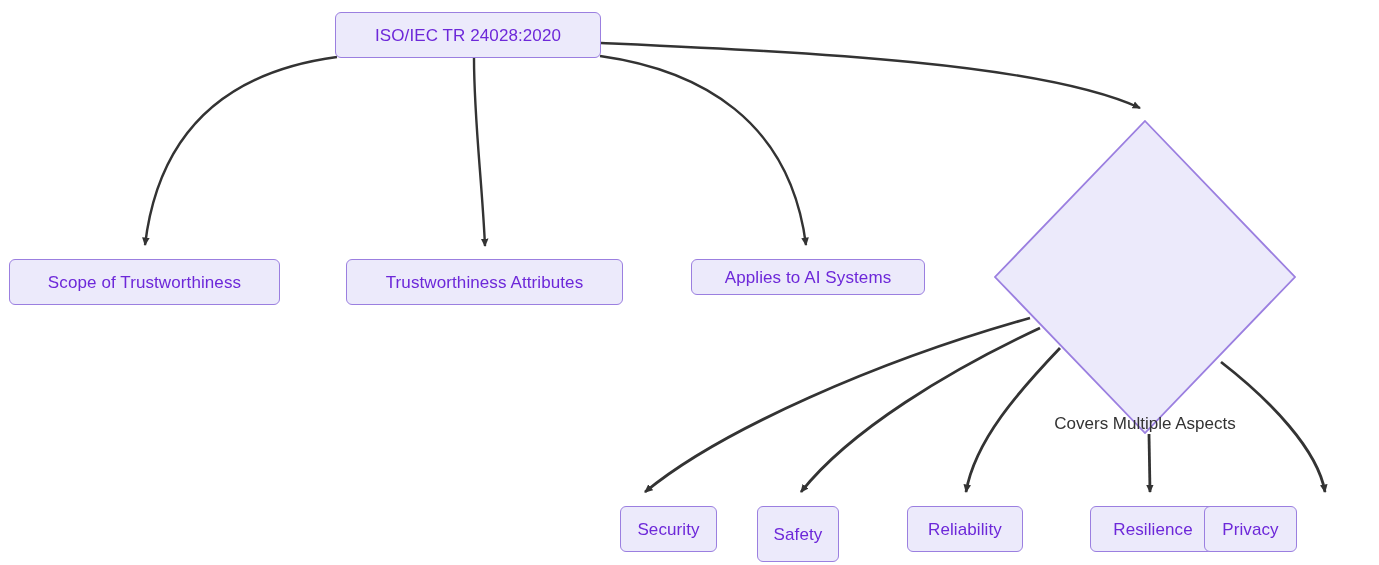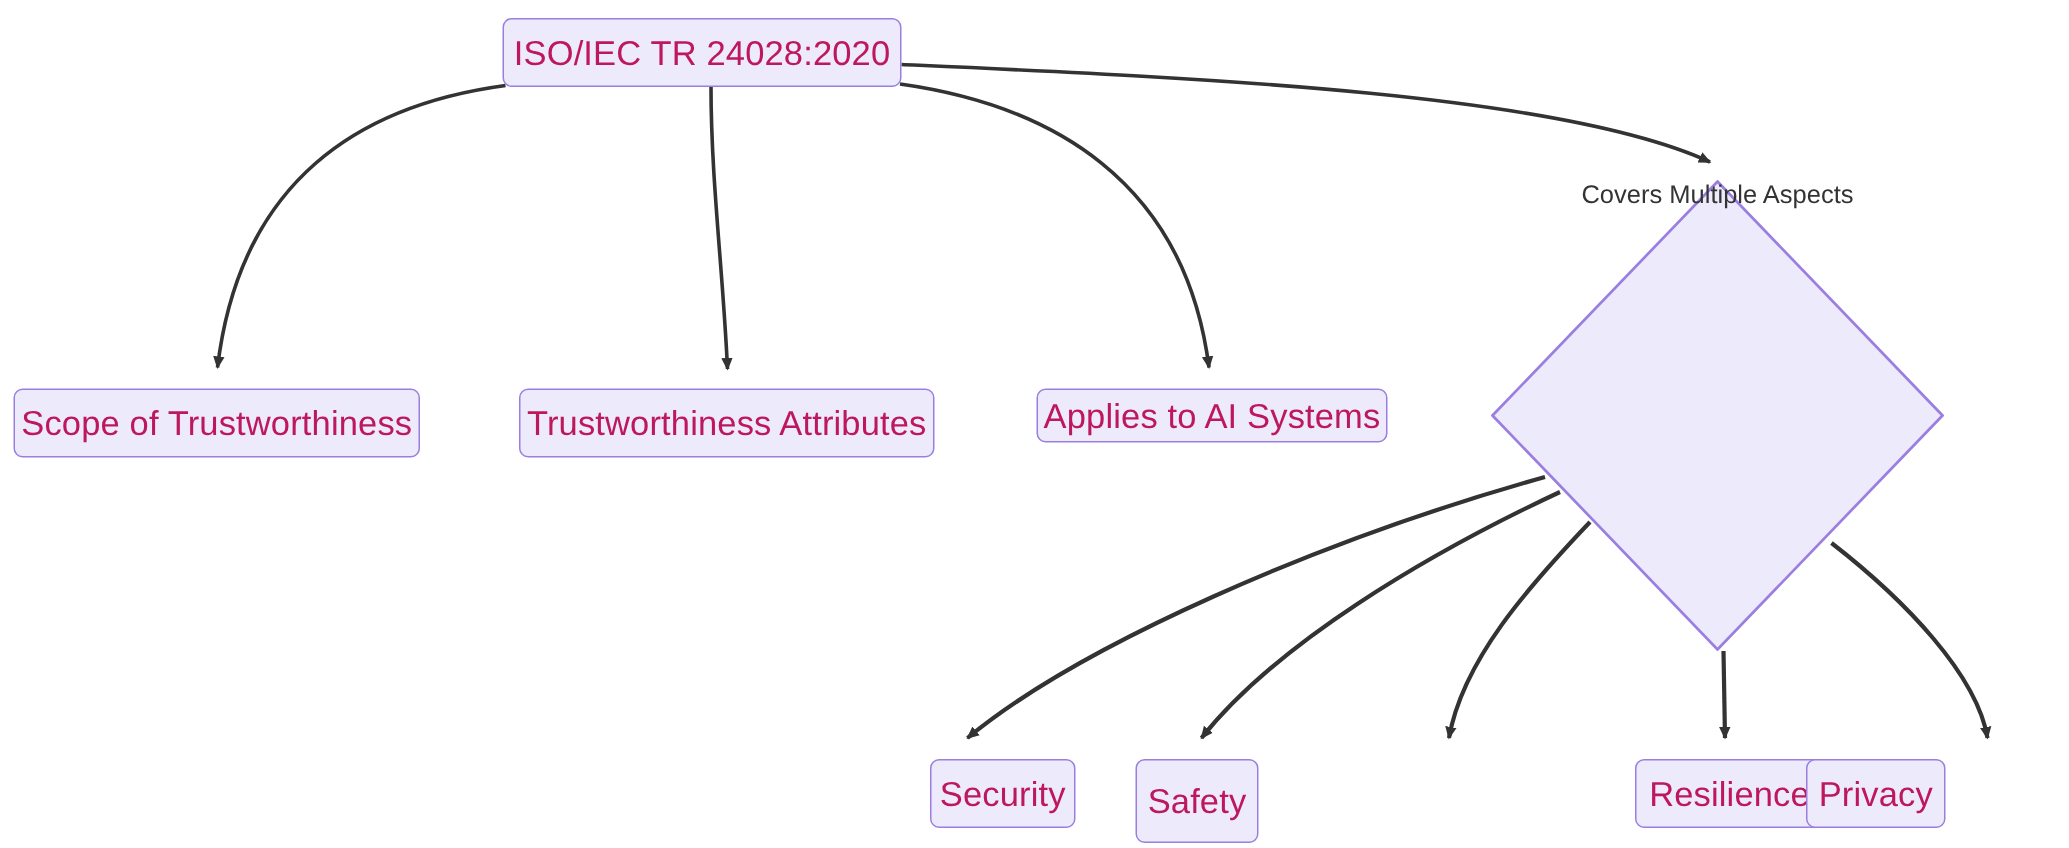--- a/index.html
+++ b/index.html
@@ -35,28 +35,28 @@
     background: #ECEAFB;
     border: 1.4px solid #9B7FE0;
     border-radius: 6px;
     color: #333333;
     font-size: 17px;
     line-height: 1;
     white-space: nowrap;
     letter-spacing: 0.1px;
   }
   .node-label {
-    color: #be185d;
-    font-size: 23px;
+    color: #6d28d9;
+    font-size: 17px;
     white-space: nowrap;
   }
   .diamond-node {
     position: absolute;
     display: flex;
-    align-items: flex-start;
+    align-items: flex-end;
     justify-content: center;
     background: transparent;
     border: none;
   }
   .diamond-shape {
     position: absolute;
     left: 0;
     top: 0;
     width: 100%;
     height: 100%;
@@ -124,20 +124,23 @@
   </div>
 
   <div class="node" style="left:620px; top:506px; width:97px; height:46px;">
     <span class="node-label">Security</span>
   </div>
 
   <div class="node" style="left:757px; top:506px; width:82px; height:56px;">
     <span class="node-label">Safety</span>
   </div>
 
+  <div class="node" style="left:907px; top:506px; width:116px; height:46px;">
+    <span class="node-label">Reliability</span>
+  </div>
 
   <div class="node" style="left:1090px; top:506px; width:126px; height:46px;">
     <span class="node-label">Resilience</span>
   </div>
 
   <div class="node" style="left:1204px; top:506px; width:93px; height:46px;">
     <span class="node-label">Privacy</span>
   </div>
 
 </div>

